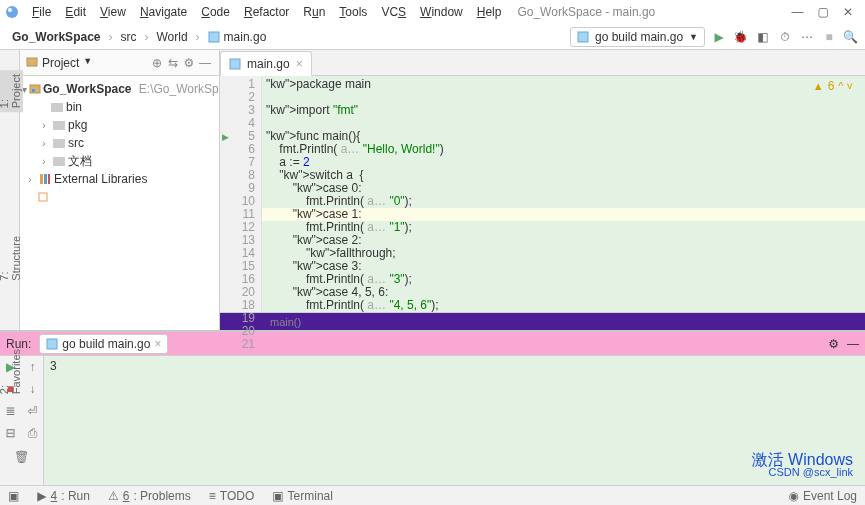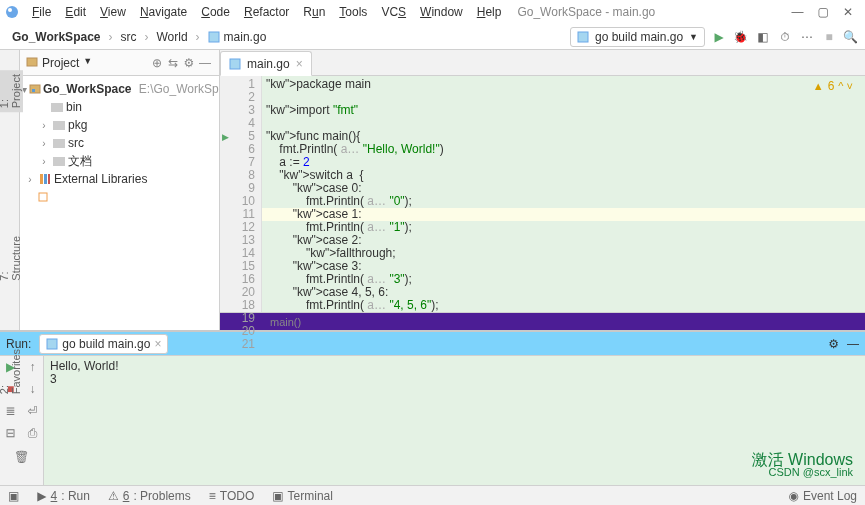--- a/index.html
+++ b/index.html
@@ -42,32 +42,32 @@
 .gutter .gl .grun{position:absolute;left:2px;top:1px;color:#59a869;font-size:9px}
 .code{flex:1;background:#e4f2e4;font-family:Consolas,monospace;font-size:11px;line-height:13px;padding-top:2px;overflow:hidden;position:relative}
 .cl{height:13px;white-space:pre;padding-left:4px}
 .cl.hl{background:#fdfde7}
 .str{color:#008000}
 .num{color:#0000ff}
 .hint{color:#aaa}
 .editor-badge{position:absolute;right:12px;top:4px;font-size:11px;color:#d9a100;display:flex;align-items:center;gap:4px}
 .breadcrumb-code{height:18px;border-top:1px solid #d0d0d0;padding-left:50px;font-size:11px;color:#888;display:flex;align-items:center;background:#4c1d95}
 .run-panel{height:155px;border-top:2px solid #c9c9c9;display:flex;flex-direction:column}
-.run-header{height:24px;display:flex;align-items:center;padding:0 6px;gap:8px;background:#7dd3fc;border-bottom:1px solid #d0d0d0}
+.run-header{height:24px;display:flex;align-items:center;padding:0 6px;gap:8px;background:#f9a8d4;border-bottom:1px solid #d0d0d0}
 .run-tab{display:flex;align-items:center;gap:4px;padding:2px 6px;border:1px solid #ccc;border-radius:3px;background:#fff}
 .run-header .spacer{flex:1}
 .run-body{flex:1;display:flex}
 .run-tool{width:44px;background:#f2f2f2;border-right:1px solid #d0d0d0;display:flex;flex-direction:column;align-items:center;padding:4px 0;gap:6px}
 .run-tool .col{display:flex;flex-direction:column;gap:8px}
 .rt-icon{width:18px;height:14px;display:flex;align-items:center;justify-content:center;color:#777}
 .rt-icon.play{color:#59a869}
 .rt-icon.stop{color:#c75450}
 .console{flex:1;background:#e4f2e4;font-family:Consolas,monospace;font-size:11px;line-height:13px;padding:4px 6px;position:relative}
 .console .dimline{color:#999}
-.wm{position:absolute;right:12px;bottom:6px;text-align:right;color:#15803d;font-size:13px}
+.wm{position:absolute;right:12px;bottom:6px;text-align:right;color:#1d4ed8;font-size:13px}
 .wm .big{font-size:16px}
 .statusbar{height:20px;border-top:1px solid #d0d0d0;display:flex;align-items:center;background:#f2f2f2;padding:0 4px;gap:10px;font-size:11px;color:#666}
 .statusbar .sbtn{display:flex;align-items:center;gap:4px;padding:0 4px}
 .statusbar .sbtn u{text-decoration:underline}
 .statusbar .spacer{flex:1}
 svg{display:block}
 </style>
 </head>
 <body>
 
@@ -303,21 +303,20 @@
         <div class="col">
           <span class="rt-icon">↑</span>
           <span class="rt-icon">↓</span>
           <span class="rt-icon">⏎</span>
           <span class="rt-icon">⎙</span>
         </div>
       </div>
       <span class="rt-icon" style="margin-top:4px">🗑</span>
     </div>
     <div class="console" id="console">
-        <div>Hello, World!</div>
         <div>3</div>
         <div>&nbsp;</div>
         <div class="wm">
         <div class="big">激活 Windows</div>
         <div style="font-size:11px">CSDN @scx_link</div>
       </div>
     </div>
   </div>
 </div>
 

